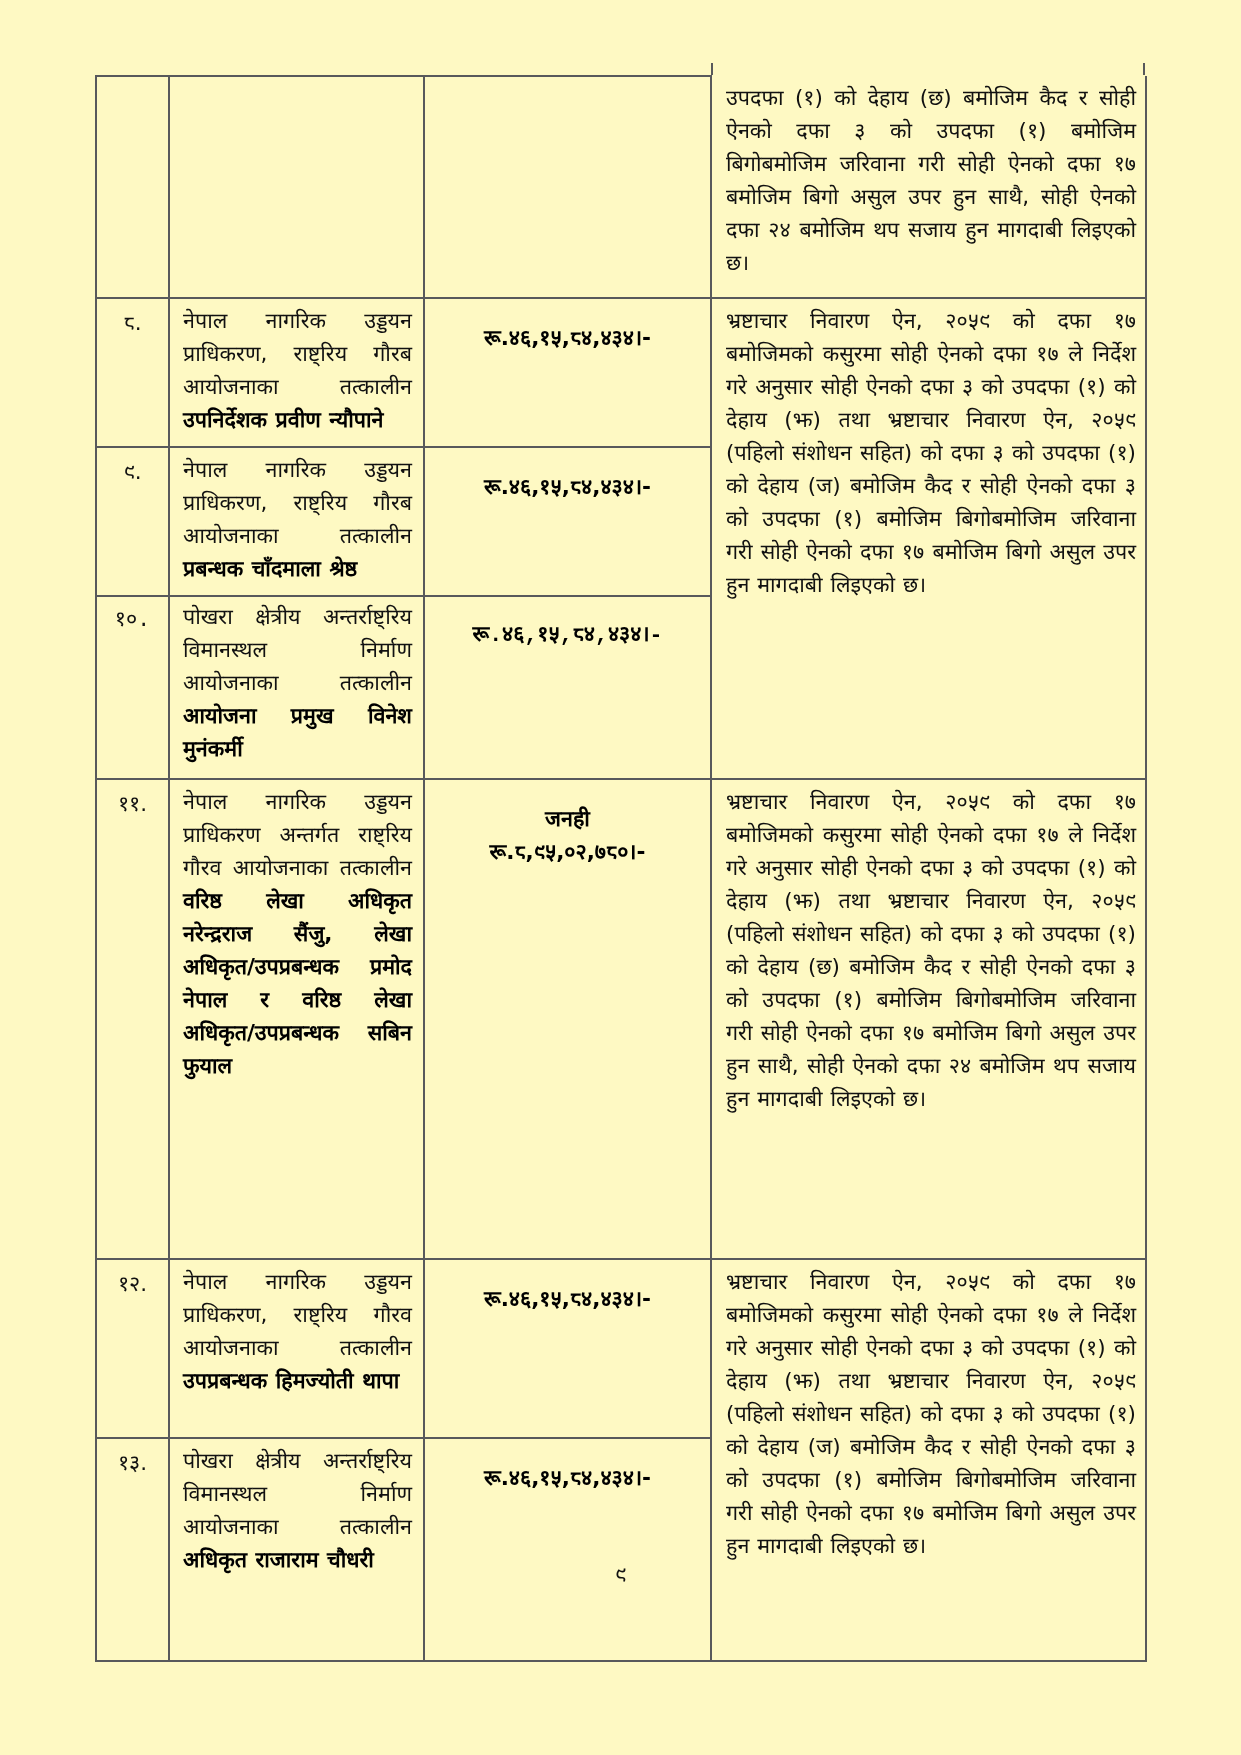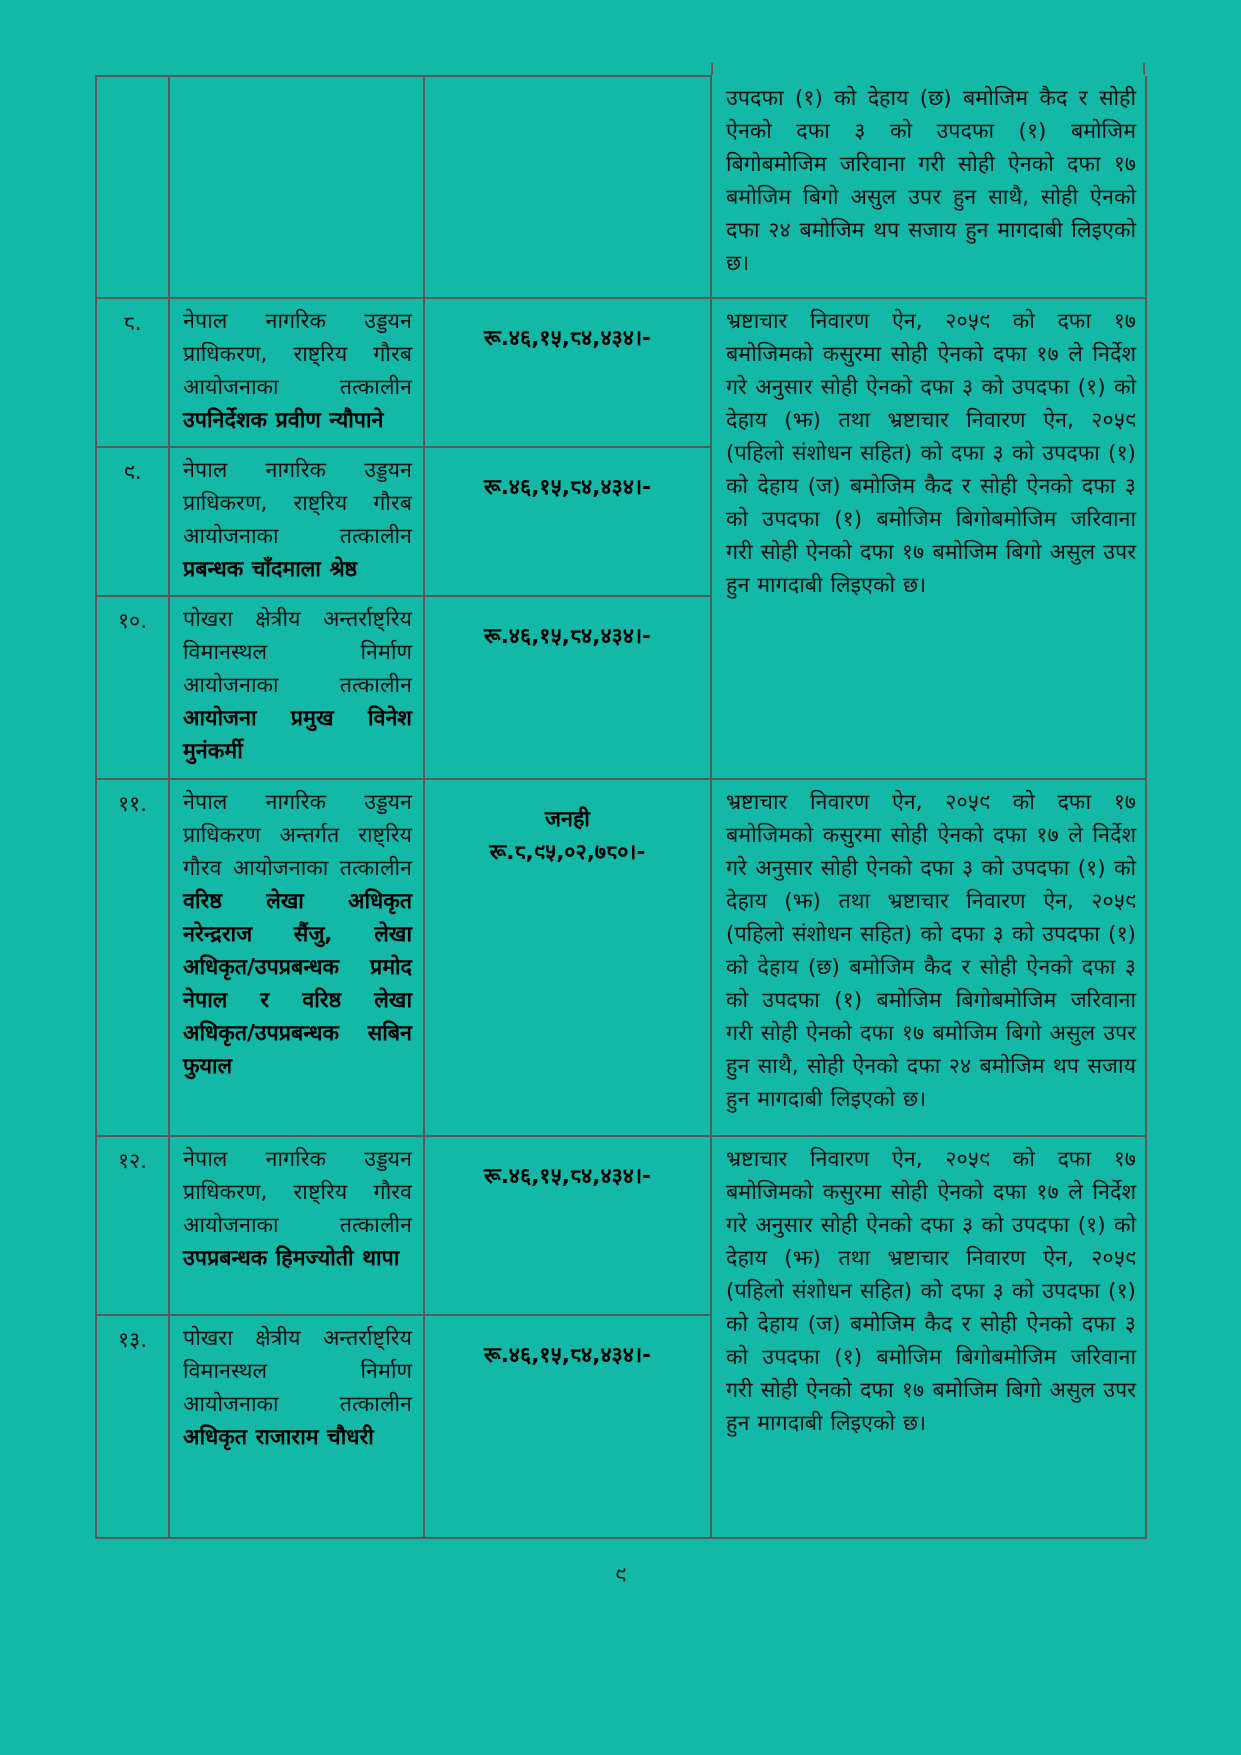--- a/index.html
+++ b/index.html
@@ -1,20 +1,20 @@
 <!DOCTYPE html>
 <html lang="ne"><head>
 <meta charset="utf-8">
 <style>
   html, body { margin: 0; padding: 0; background: #e8e8e8; }
   .page {
     position: relative;
     width: 1241px;
     height: 1755px;
-    background: #14b8a6;
+    background: #fef9c3;
     font-family: "DejaVu Sans", "Liberation Sans", sans-serif;
     color: #111111;
     overflow: hidden;
   }
   table.case-table {
     position: absolute;
     left: 95px;
     top: 75px;
     width: 1050px;
     border-collapse: collapse;
@@ -43,22 +43,22 @@
     color: #000;
   }
   td.desc {
     text-align: justify;
     padding: 5px 9px 4px 14px;
   }
   td.no-top { border-top: none; }
   tr.h-cont { height: 222px; }
   tr.h-r8   { height: 146px; }
   tr.h-r9   { height: 149px; }
-  tr.h-r10  { height: 183px; }
-  tr.h-r11  { height: 357px; margin-top: 7px; }
+  tr.h-r10  { height: 183px; font-family: Liberation Mono, monospace; }
+  tr.h-r11  { height: 480px; margin-top: 7px; }
   tr.h-r12  { height: 179px; }
   tr.h-r13  { height: 223px; }
   
   .stub {
     position: absolute;
     width: 2px;
     top: 63px;
     height: 12px;
     background: #58595b;
   }

